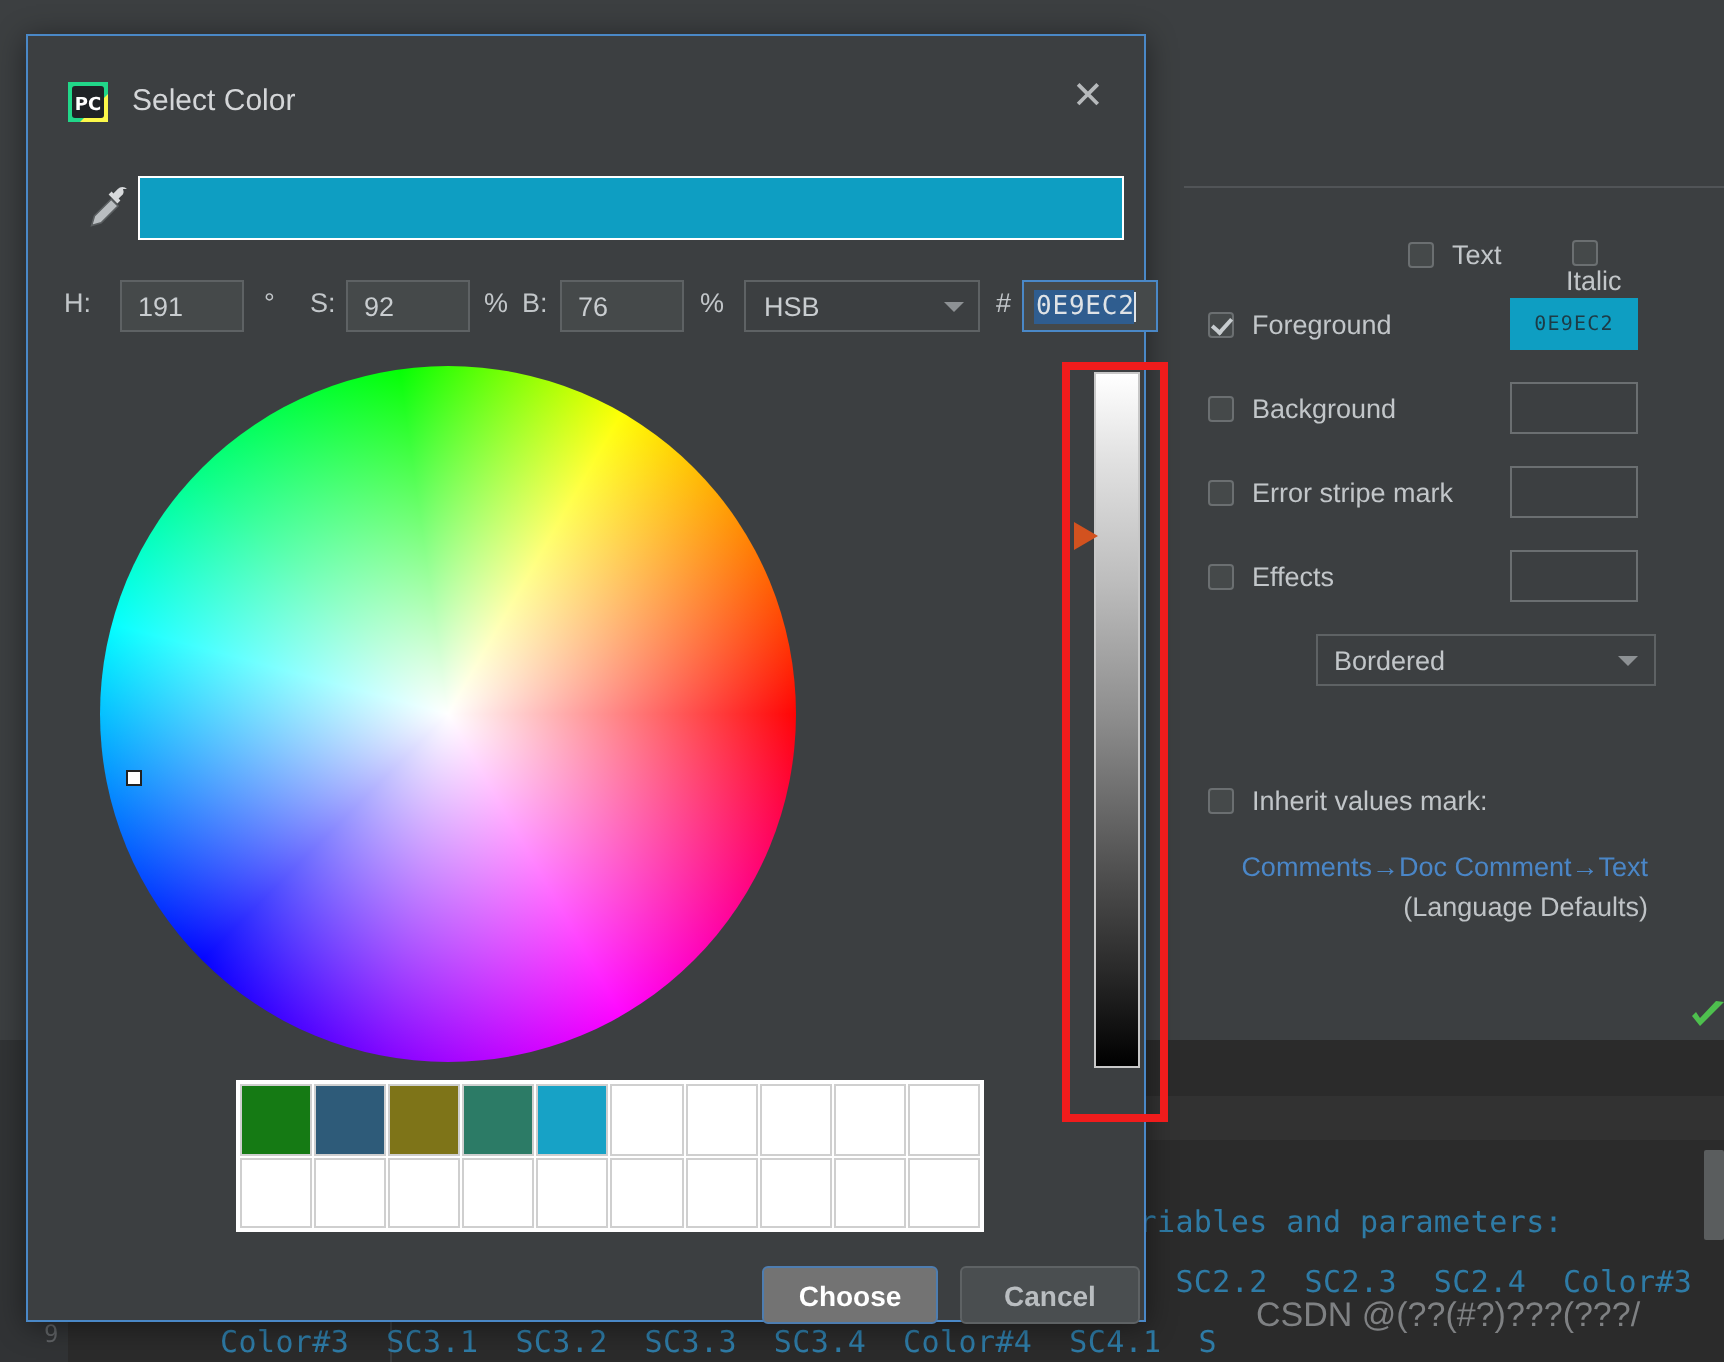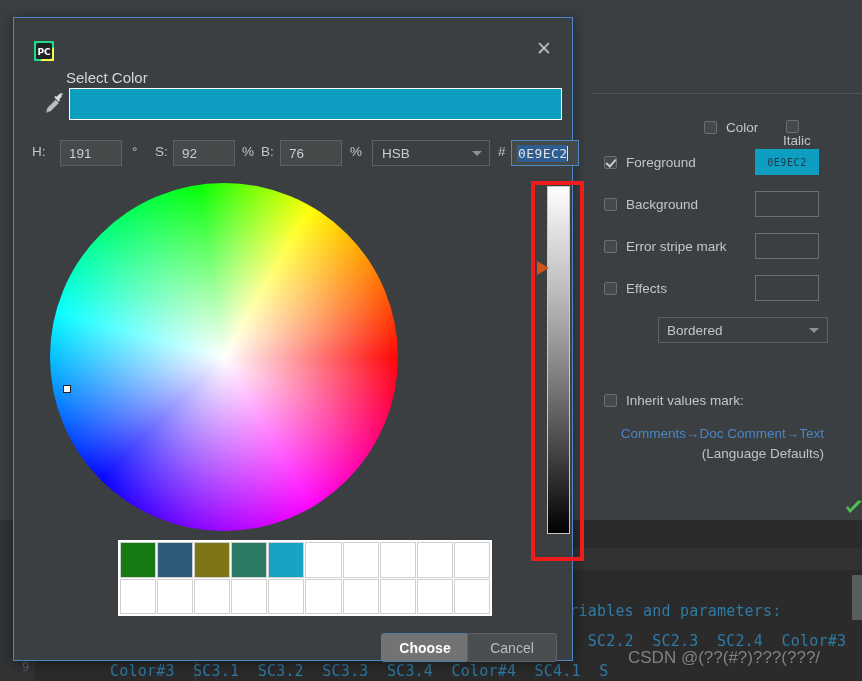--- a/index.html
+++ b/index.html
@@ -78,21 +78,21 @@
   }
   .scroll-thumb{position:absolute;right:0;top:575px;width:10px;height:45px;background:#5a5d5e;border-radius:1px;}
 
   
   #dialog{
     position:absolute;left:13px;top:17px;width:560px;height:644px;
     background:#3c3f41;border:1px solid #4a88c7;box-sizing:border-box;
     box-shadow:0 2px 14px rgba(0,0,0,.45);
   }
   .dlg-title{
-    position:absolute;left:52px;top:24px;font-size:15px;color:#d4d6d8;white-space:nowrap;margin-top:27px;
+    position:absolute;left:52px;top:24px;font-size:15px;color:#d4d6d8;white-space:nowrap;
   }
   .pc-icon{position:absolute;left:20px;top:23px;width:20px;height:20px;}
   .dlg-close{
     position:absolute;right:12px;top:14px;width:32px;height:32px;
     display:flex;align-items:center;justify-content:center;color:#b6b9bb;font-size:19px;line-height:1;
   }
 
   .preview-swatch{
     position:absolute;left:55px;top:70px;width:493px;height:32px;
     background:#0e9ec2;border:1px solid #ffffff;box-sizing:border-box;
@@ -171,38 +171,38 @@
     gap:1px;
   }
   .sw{background:#ffffff;border:1px solid #cfcfcf;box-sizing:border-box;}
 
   
   .btn{
     position:absolute;height:29px;box-sizing:border-box;border-radius:3px;
     display:flex;align-items:center;justify-content:center;font-size:14px;
   }
   .btn-primary{left:367px;top:615px;width:88px;background:#737373;border:1px solid #4e7db0;color:#ffffff;font-weight:bold;}
-  .btn-secondary{left:453px;top:615px;width:90px;background:#4a4e50;border:1px solid #5e6264;color:#b9bdc0;}
+  .btn-secondary{left:466px;top:615px;width:90px;background:#4a4e50;border:1px solid #5e6264;color:#b9bdc0;font-weight:bold;}
 </style>
 </head>
 <body>
 
 <div id="ide-bg">
 
   <div class="breadcrumb">Editor  ›  Color Scheme  ›  Python</div>
 
   <div class="bg-left-col"></div>
   <div class="vline"></div>
 
   <div class="right-panel">
     <div class="panel-divider" style="left:6px;top:93px;width:270px;"></div>
 
     <div class="rp-row" style="left:118px;top:120px;">
       <div class="chk"></div>
-      <span class="chk-label">Color</span>
+      <span class="chk-label">Text</span>
     </div>
     <div class="rp-row" style="left:188px;top:120px;flex-direction:column;">
       <div class="chk"></div>
       <span class="chk-label">Italic</span>
     </div>
 
     <div class="rp-row" style="left:18px;top:155px;">
       <div class="chk checked"></div>
       <span class="chk-label">Foreground</span>
     </div>

